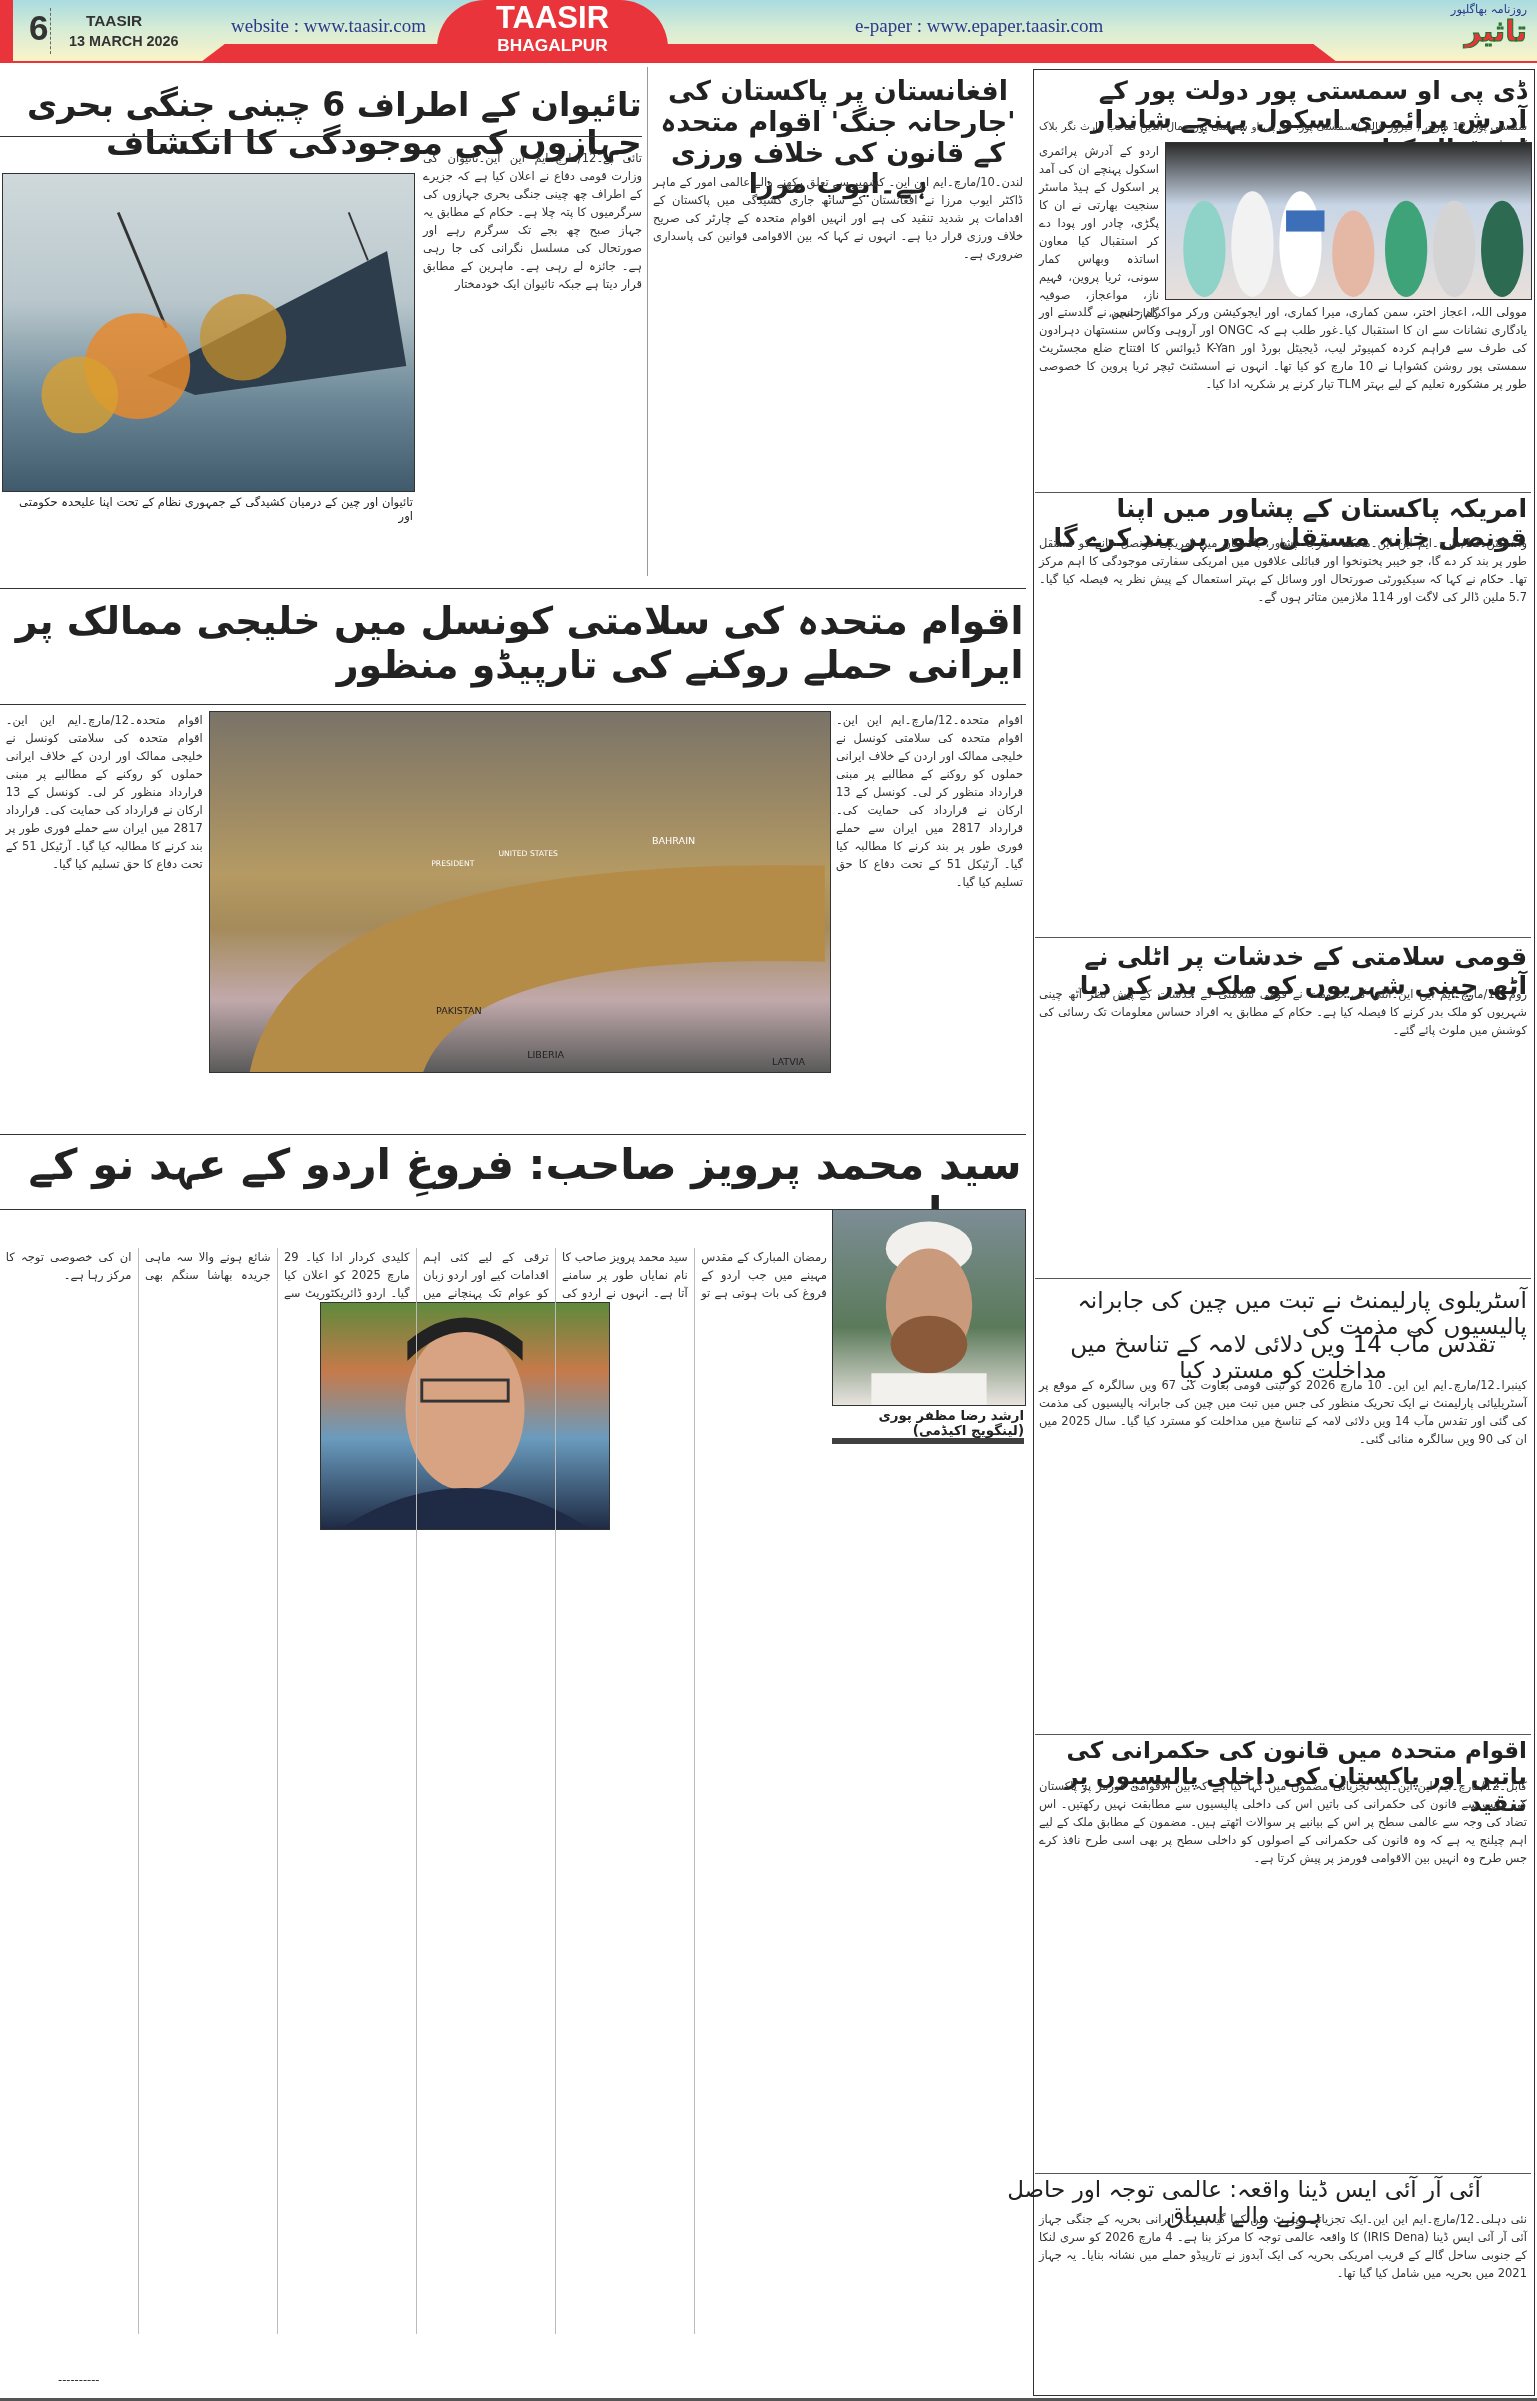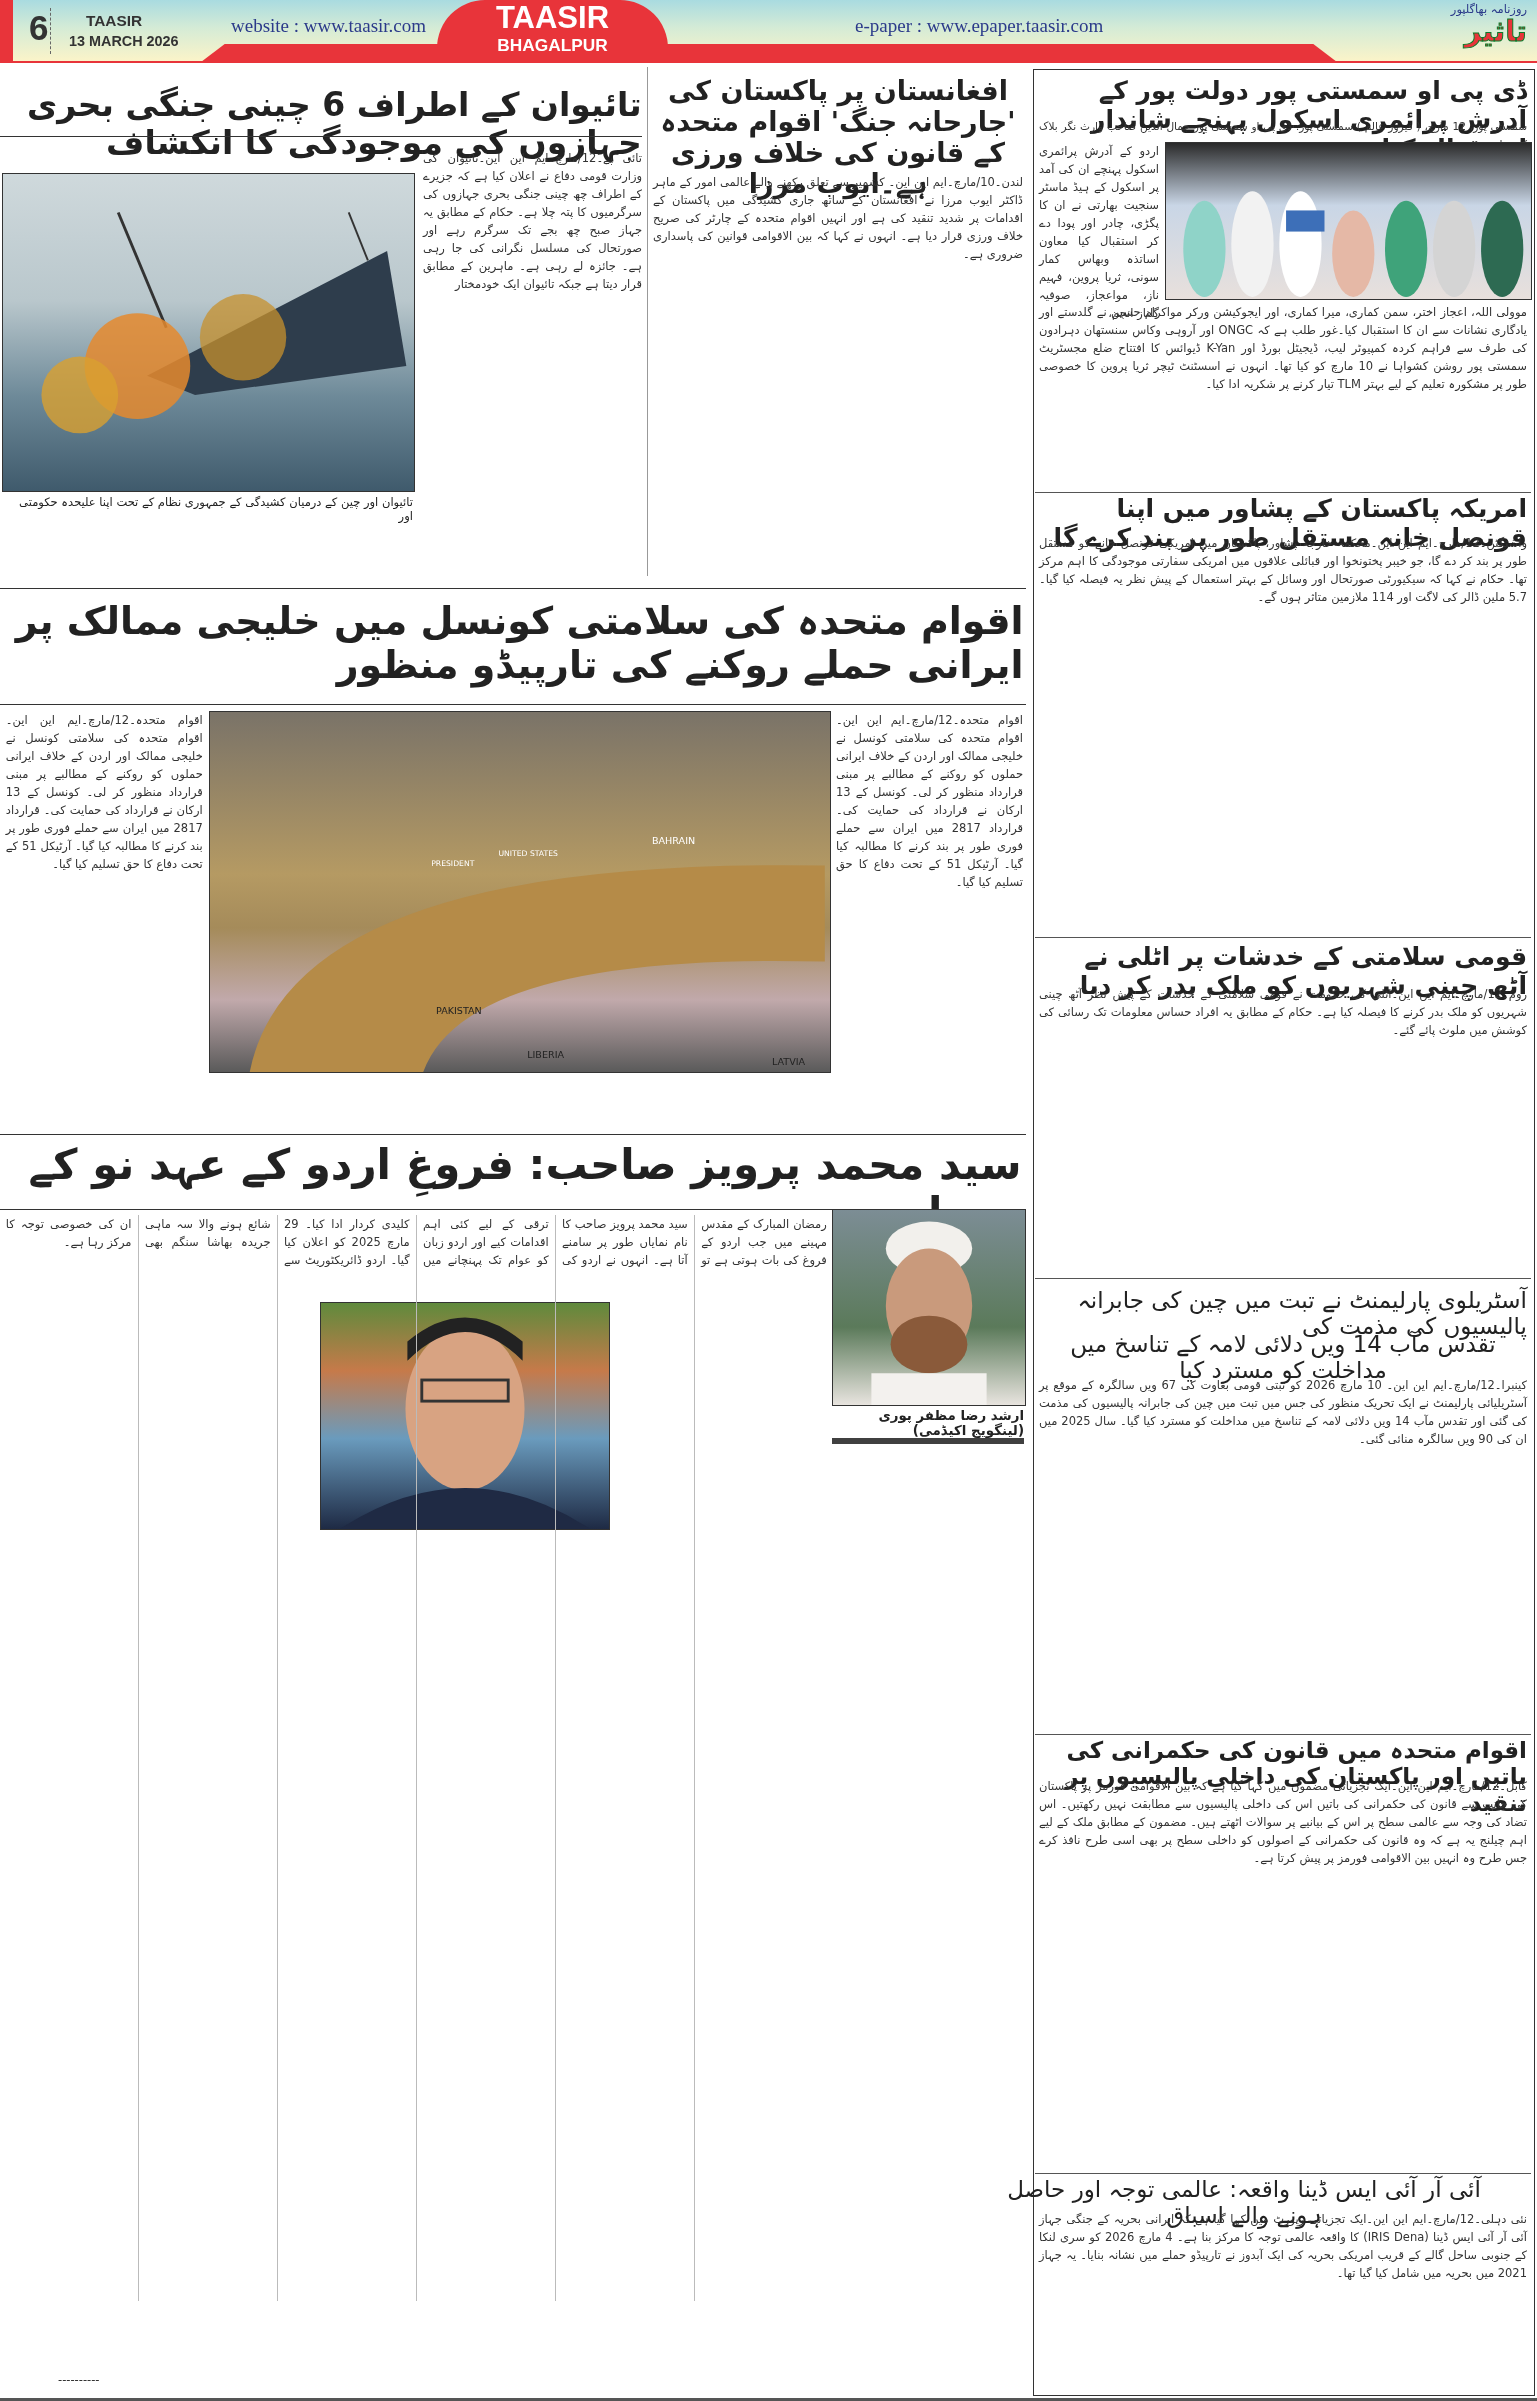--- a/index.html
+++ b/index.html
@@ -23,21 +23,21 @@
   #urdu-logo .big{font-size:29px;font-weight:bold;color:#e8343a;-webkit-text-stroke:1px #0a7a2a;line-height:31px;}
   
   .ur{direction:rtl;font-family:"DejaVu Sans",sans-serif;}
   .hl{font-weight:bold;color:#222;line-height:1.15;}
   .body{font-size:11.5px;line-height:18px;color:#333;text-align:justify;}
   .rule{border-top:1.9px solid #333;}
   .thinrule{border-top:1px solid #555;}
   .box{border:1.9px solid #333;}
   .photo{overflow:hidden;border:1.9px solid #333;}
   .caption{font-size:11.5px;color:#222;}
-  .col{column-gap:13.4px;column-rule:1px solid #bbb;}
+  .col{column-gap:13.4px;column-rule:1px solid #bbb;margin-top:33px;}
 </style>
 </head>
 <body>
 
 <div id="masthead" class="abs"></div>
 <div id="mast-left-bar" class="abs"></div>
 <div id="page-num" class="abs">6</div>
 <div id="mast-sep" class="abs"></div>
 <div id="day" class="abs">TAASIR</div>
 <div id="date" class="abs">13 MARCH 2026</div>

